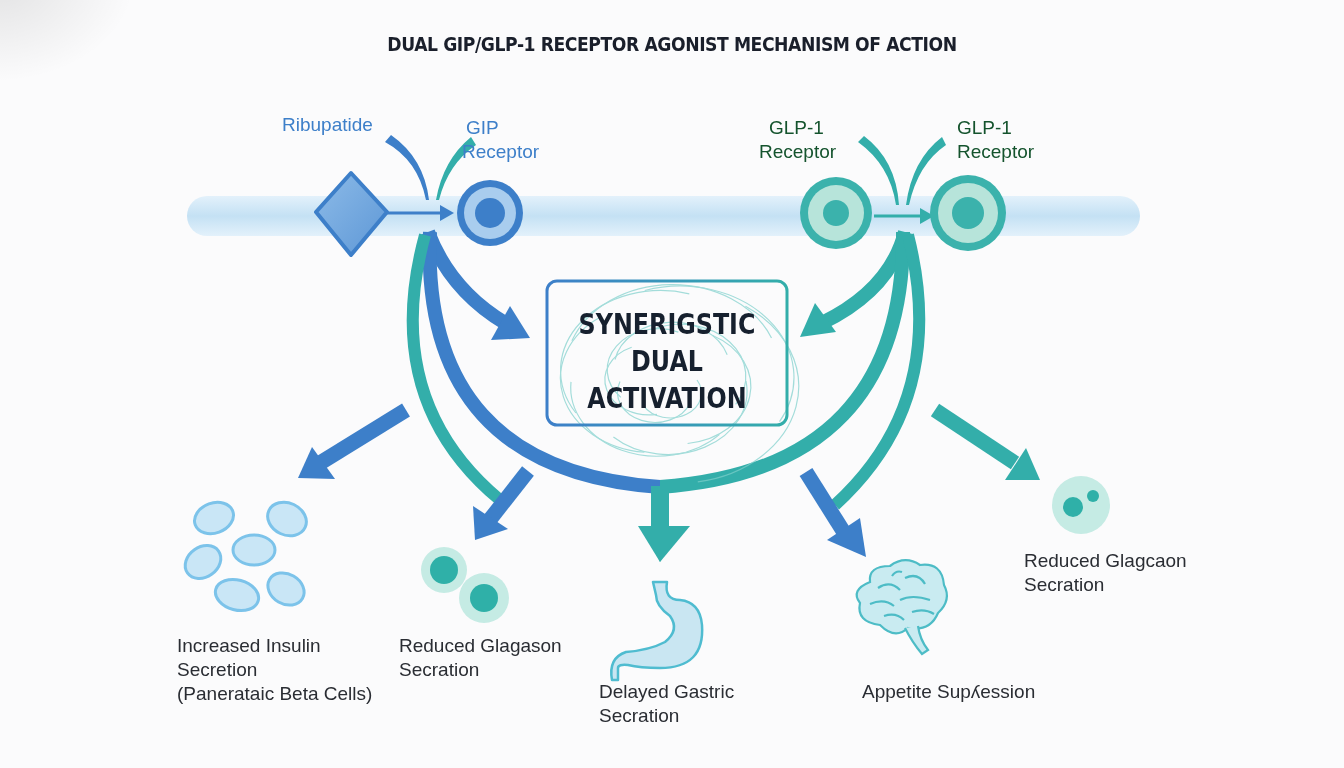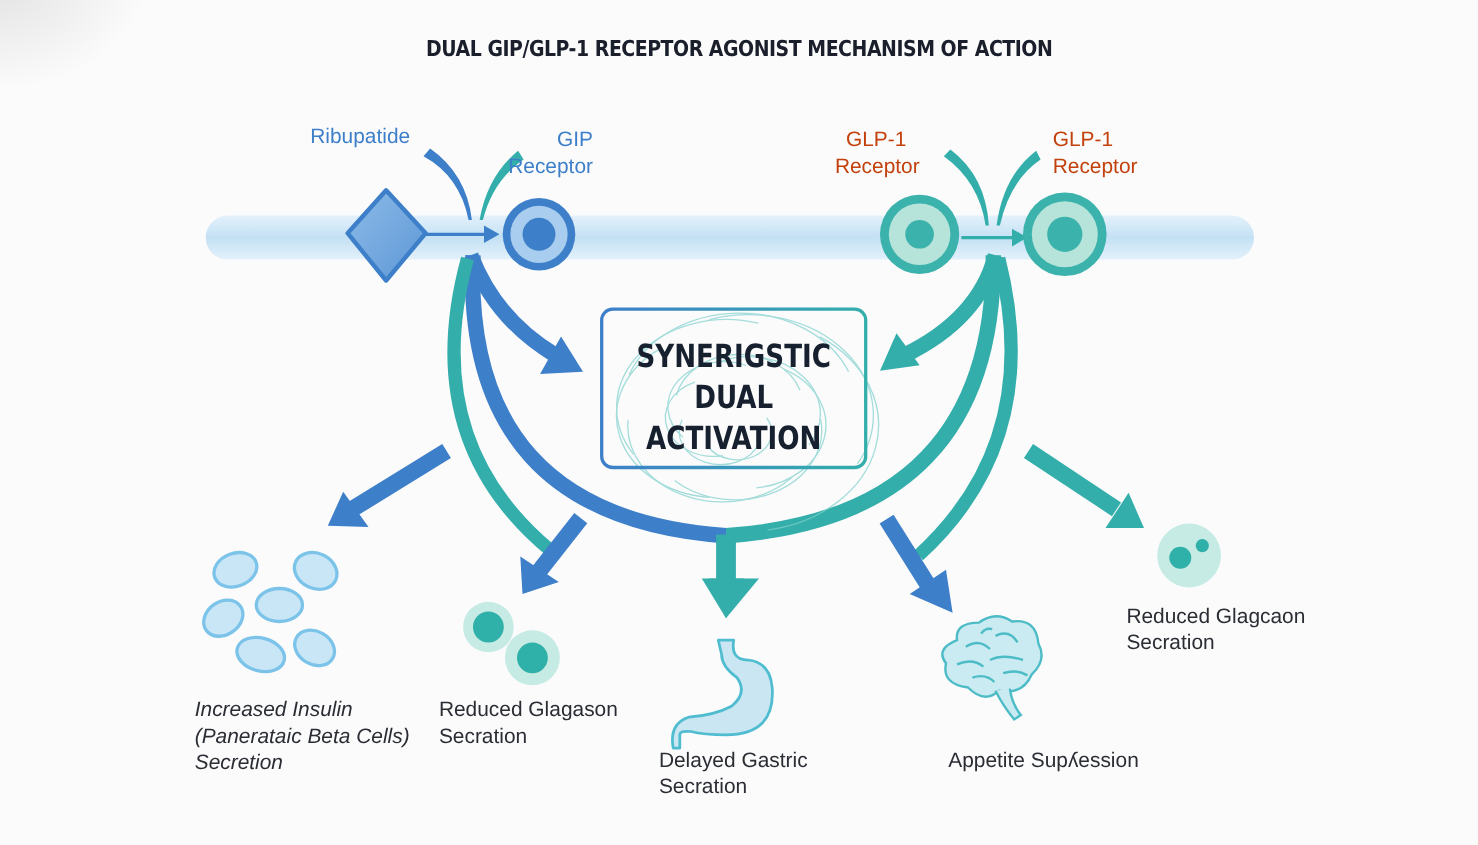--- a/index.html
+++ b/index.html
@@ -12,22 +12,22 @@
     position: absolute; left: -60px; top: -60px; width: 220px; height: 160px;
     background: radial-gradient(ellipse at 25% 25%, rgba(0,0,0,0.10), rgba(0,0,0,0) 60%);
   }
   #diagram { position: absolute; left: 0; top: 0; }
   .title {
     position: absolute; left: 0; width: 1344px; top: 32px; text-align: center;
     font-family: "DejaVu Sans", sans-serif; font-weight: bold; font-size: 20px;
     color: #1a1f2b; letter-spacing: -0.5px; transform: scaleX(0.86); transform-origin: 50% 50%;
   }
   .label { position: absolute; font-size: 19px; line-height: 24px; }
-  .lbl-blue { color: #3d7fc9; text-align: right; }
-  .lbl-teal { color: #c2410c; }
+  .lbl-blue { color: #3d7fc9; }
+  .lbl-teal { color: #14532d; }
   .effect-label { position: absolute; font-size: 19px; line-height: 24px; color: #2a2d33; }
   .synergy-text {
     position: absolute; left: 548px; top: 306px; width: 238px; text-align: center;
     font-family: "DejaVu Sans", sans-serif; font-weight: bold; font-size: 29px; line-height: 37px;
     color: #16202e; transform: scaleX(0.82); transform-origin: 50% 0;
   }
   .synergy-text div { white-space: nowrap; }
 </style>
 </head>
 <body>
@@ -200,24 +200,24 @@
   <div>GLP-1</div>
   <div>Receptor</div>
 </div>
 
 <div class="synergy-text">
   <div>SYNERIGSTIC</div>
   <div>DUAL</div>
   <div>ACTIVATION</div>
 </div>
 
-<div class="effect-label" style="left:177px; top:634px;font-style:italic;">
+<div class="effect-label" style="left:177px; top:634px;">
   <div>Increased Insulin</div>
+  <div>Secretion</div>
   <div>(Panerataic Beta Cells)</div>
-  <div>Secretion</div>
 </div>
 
 <div class="effect-label" style="left:399px; top:634px;">
   <div>Reduced Glagason</div>
   <div>Secration</div>
 </div>
 
 <div class="effect-label" style="left:599px; top:680px;">
   <div>Delayed Gastric</div>
   <div>Secration</div>

